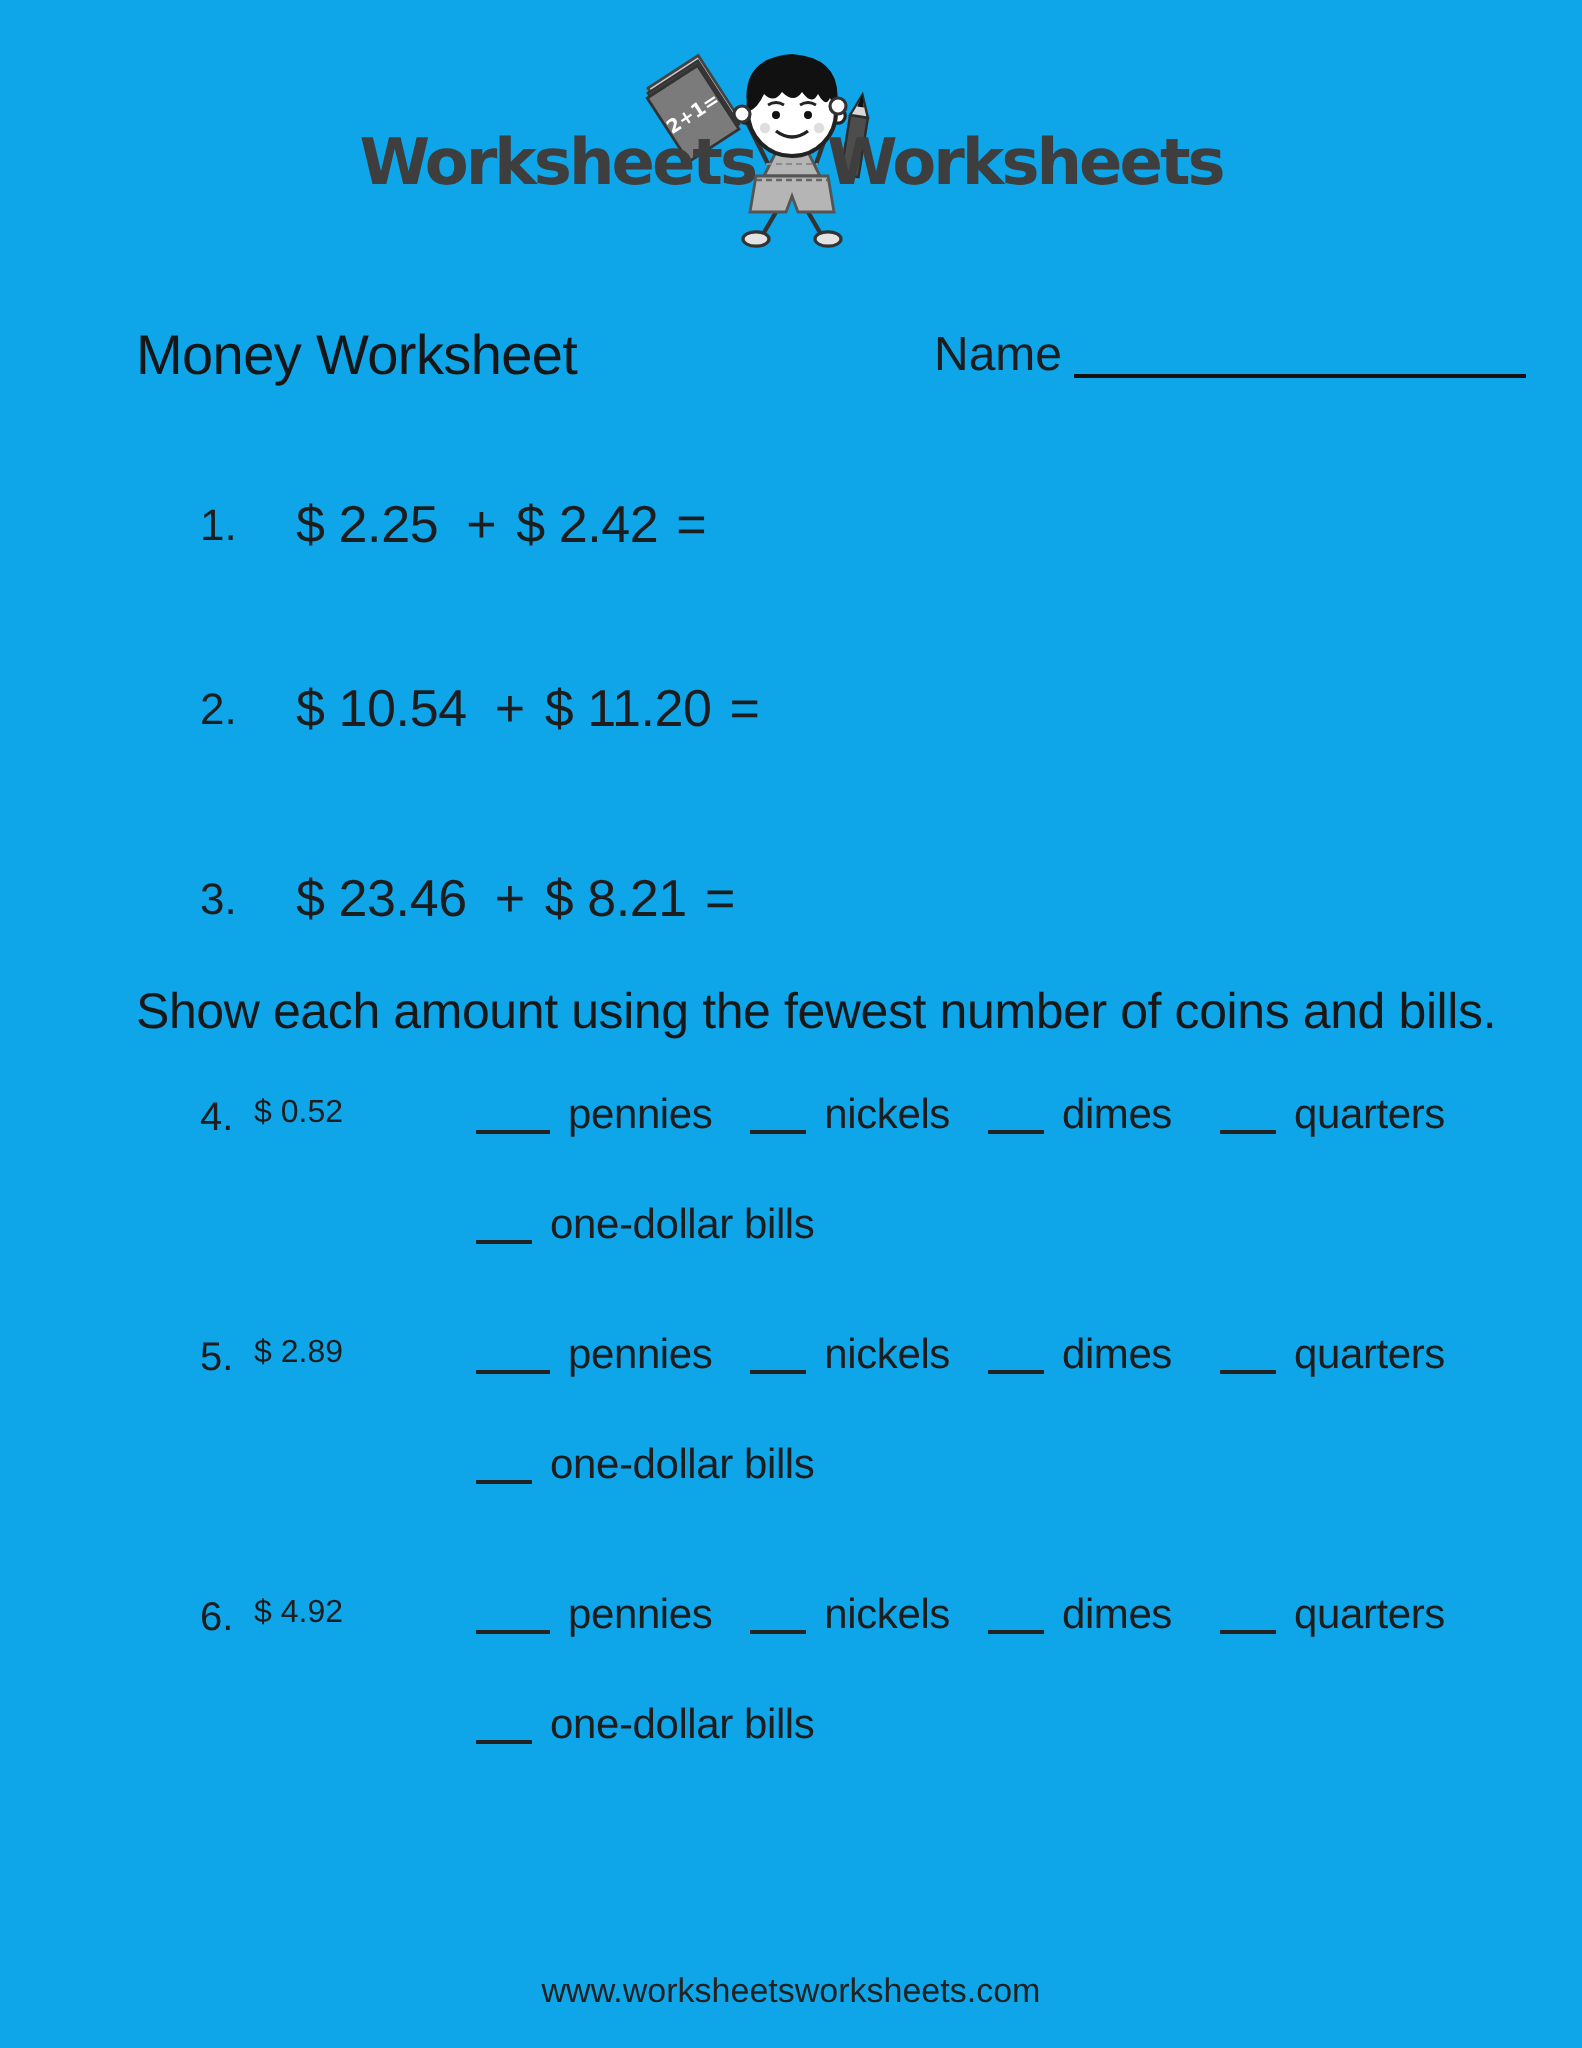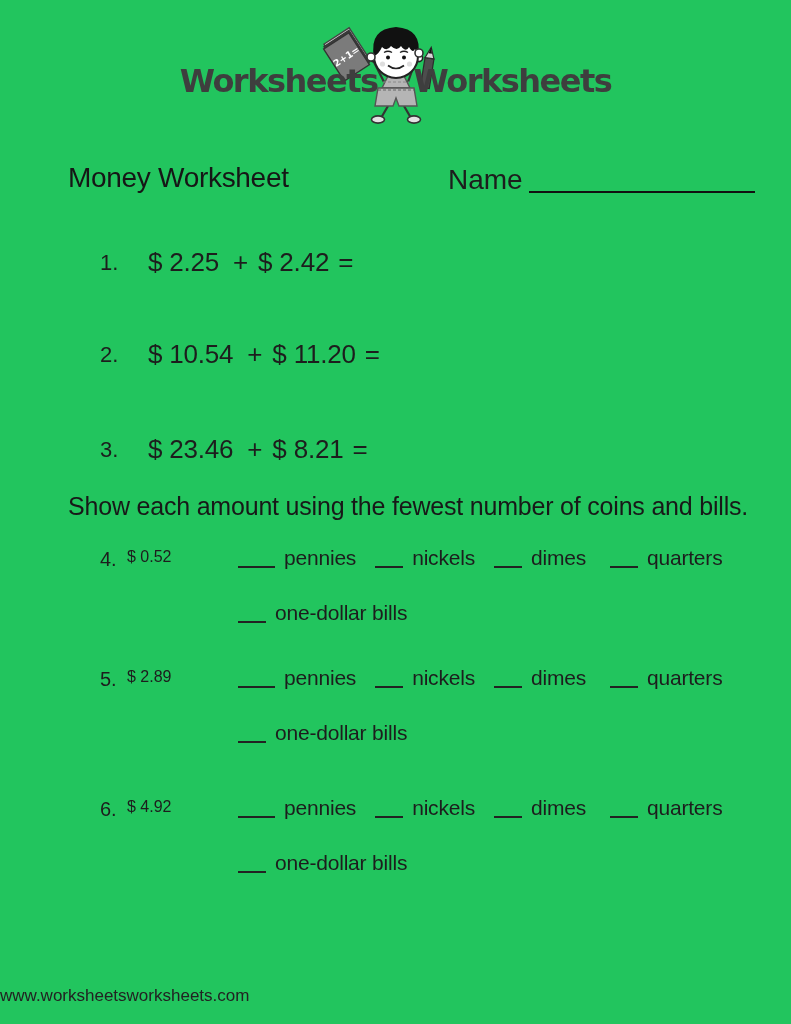--- a/index.html
+++ b/index.html
@@ -1,33 +1,33 @@
 <!DOCTYPE html>
 <html><head>
 <meta charset="utf-8">
 <style>
   * { margin:0; padding:0; box-sizing:border-box; }
   html,body { background:#e9e9e9; }
   .page {
     position:relative; width:791px; height:1024px; margin:0 auto;
-    background:#22c55e; overflow:hidden;
+    background:#0ea5e9; overflow:hidden;
     font-family:"Liberation Sans", sans-serif; color:#1d1d1d;
   }
   
   .logo { position:absolute; top:6px; left:0; width:100%;
           display:flex; justify-content:center; align-items:flex-start; }
   .logo-text { position:relative; z-index:2;
     font-family:"DejaVu Sans", sans-serif; font-weight:bold;
     font-size:32px; letter-spacing:-1.5px; color:#3e3e3e; margin-top:56px; }
   .mascot { position:relative; z-index:1; width:124px; height:108px;
             margin:10px -30px 0 -58px; }
   
   .title { position:absolute; top:162px; left:68px; font-size:28px;
            letter-spacing:-0.3px; color:#161616; }
-  .name-row { position:absolute; top:164px; left:448px; font-size:28px; white-space:nowrap; }
+  .name-row { position:absolute; top:164px; left:467px; font-size:24px; white-space:nowrap; }
   .name-line { display:inline-block; width:226px; height:1em;
                border-bottom:2px solid #111; vertical-align:-4px; margin-left:6px; }
   
   .prob { position:absolute; left:0; width:100%; height:36px; }
   .pnum  { position:absolute; left:100px; font-size:22px; }
   .pexpr { position:absolute; left:148px; top:-3px; font-size:26px;
            letter-spacing:-0.2px; white-space:nowrap; }
   .pexpr .op { margin:0 10px 0 14px; }
   .pexpr .eq { margin-left:9px; }
   
@@ -42,21 +42,21 @@
   .units { position:absolute; left:238px; top:-2px; font-size:21px;
            letter-spacing:-0.2px; white-space:nowrap; }
   .blank { display:inline-block; width:28px; height:1em;
            border-bottom:2.2px solid #222; vertical-align:-3px; margin-right:9px; }
   .blank-lg { width:37px; }
   .blank-q  { margin-left:5px; }
   .ulabel { margin-right:19px;margin-top:24px; }
   .ulabel:last-child { margin-right:0; }
   
   .footer { position:absolute; top:986px; left:0; width:100%;
-            font-size:17px; color:#222; }
+            text-align:center; font-size:17px; color:#222; }
 </style>
 </head>
 <body>
 
 <div class="page">
 
   <div class="logo">
     <span class="logo-text">Worksheets</span>
     <svg class="mascot" viewBox="0 0 124 108" xmlns="http://www.w3.org/2000/svg">
 

